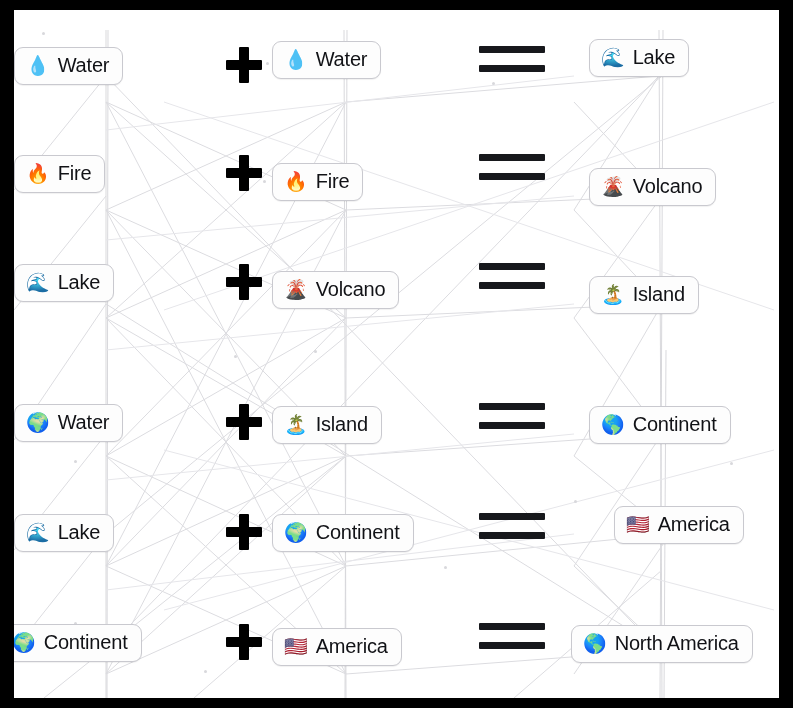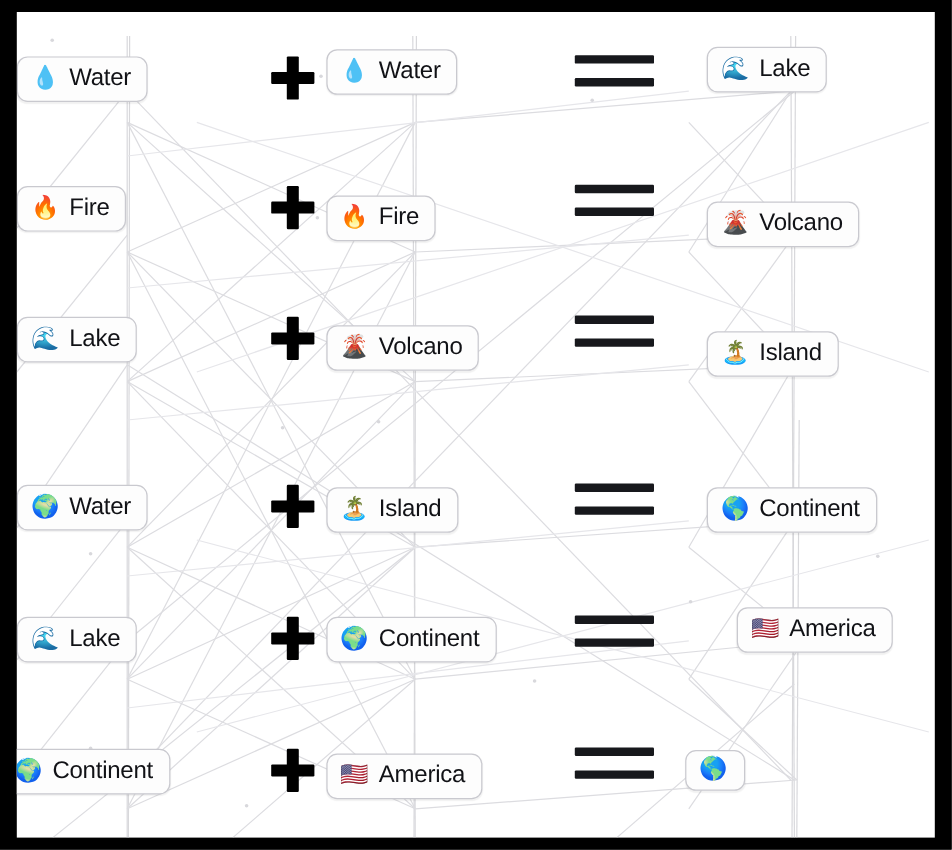--- a/index.html
+++ b/index.html
@@ -449,18 +449,19 @@
       </div>
       <div class="slot-eq" style="top:-1px;">
         <div class="op-equals">
           <span class="bar top"></span>
             <span class="bar bottom"></span>
         </div>
       </div>
       <div class="slot-c" style="top:1px;left:557px;">
         <div class="card">
           <span class="emoji">🌎</span>
+          <span class="label">North America</span>
         </div>
       </div>
     </div>
 
   </div>
 </div>
 
 </body></html>

